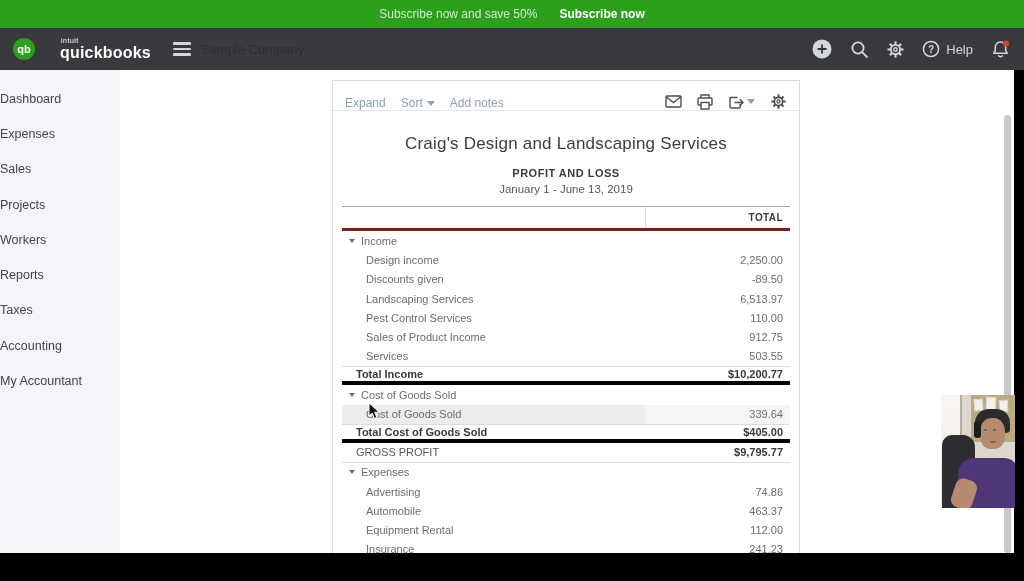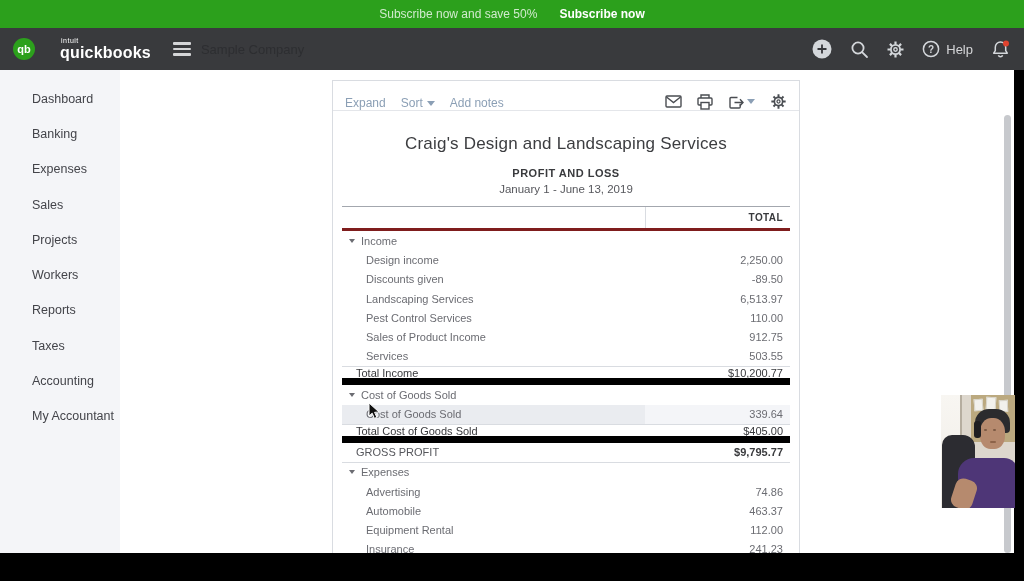--- a/index.html
+++ b/index.html
@@ -31,21 +31,21 @@
   .topbar-right { margin-left:auto; display:flex; align-items:center; gap:17px; padding-right:13px; }
   .tb-icon { display:flex; align-items:center; cursor:pointer; }
   .help-group { display:flex; align-items:center; gap:6px; cursor:pointer; }
   .help-label { color:#d5d6d8; font-size:13px; }
   .bell-wrap { position:relative; }
   
   .app { position:absolute; left:0; top:70px; width:1014px; height:483px;
     background:#fff; overflow:hidden; }
   .sidebar { position:absolute; left:0; top:0; width:120px; height:483px; background:#f4f5f8; }
   .side-nav { position:absolute; left:0; top:11px; width:100%; }
-  .side-item { height:35.3px; display:flex; align-items:center; padding-left:32px;
+  .side-item { height:35.3px; display:flex; align-items:center; 
     font-size:12.5px; color:#43444a; cursor:pointer; }
   
   .card { position:absolute; left:332px; top:10px; width:468px; height:620px;
     background:#fff; border:1px solid #d9dce1; }
   .card-toolbar { height:30px; border-bottom:1px solid #e4e6ea; display:flex; align-items:flex-end;
     padding:0 12px; gap:15px; font-size:12px; color:#8b9fb5; }
   .tl { cursor:pointer; display:flex; align-items:center; gap:4px; }
   .caret-down { width:0; height:0; border-left:4px solid transparent; border-right:4px solid transparent;
     border-top:5px solid #8b9fb5; display:inline-block; }
   .toolbar-icons { margin-left:auto; display:flex; align-items:center; gap:15px; color:#4a4d52; }
@@ -60,21 +60,21 @@
   .thead .total-h { position:absolute; right:7px; bottom:5px; font-size:10px; font-weight:bold;
     color:#393a3d; letter-spacing:.4px; }
   .col-div { position:absolute; left:303px; top:0; bottom:0; width:1px; background:#d9dce1; }
   .row { height:19.3px; display:flex; align-items:center; font-size:11px; color:#6b6c72;
     padding-right:7px; }
   .row .lbl { display:flex; align-items:center; gap:6px; }
   .row .val { margin-left:auto; }
   .row.section .lbl { padding-left:7px;justify-content:center; }
   .row.item .lbl { padding-left:24px; }
   .row.total, .row.gross { font-size:11px; }
-  .row.total { font-weight:normal; color:#393a3d; border-top:1px solid #d9dce1; border-bottom:7px solid #000000; }
+  .row.total { font-weight:bold; color:#393a3d; border-top:1px solid #d9dce1; border-bottom:4px solid #000000; }
   .row.total .lbl, .row.gross .lbl { padding-left:14px; }
   .row.gross { color:#56575c; border-bottom:1px solid #d9dce1; }
   .row.gross .val { font-weight:bold; color:#393a3d; }
   .row.hl { background:linear-gradient(to right, #eaecf0 0, #eaecf0 303px, #f4f5f8 303px); }
   .sec-caret { width:0; height:0; border-left:3.5px solid transparent; border-right:3.5px solid transparent;
     border-top:4.5px solid #6b6c72; display:inline-block; }
   
   .scrollbar { position:absolute; left:1004px; top:115px; width:7px; height:438px;
     background:#c7c9cd; border-radius:4px; z-index:2; }
   
@@ -161,23 +161,20 @@
       </svg>
     </span>
   </div>
 </div>
 
 <div class="app">
   <div class="sidebar">
     <div class="side-nav">
         <div class="side-item">
           <span>Dashboard</span>
-        </div>
-        <div class="side-item">
-          <span>Banking</span>
         </div>
         <div class="side-item">
           <span>Expenses</span>
         </div>
         <div class="side-item">
           <span>Sales</span>
         </div>
         <div class="side-item">
           <span>Projects</span>
         </div>

